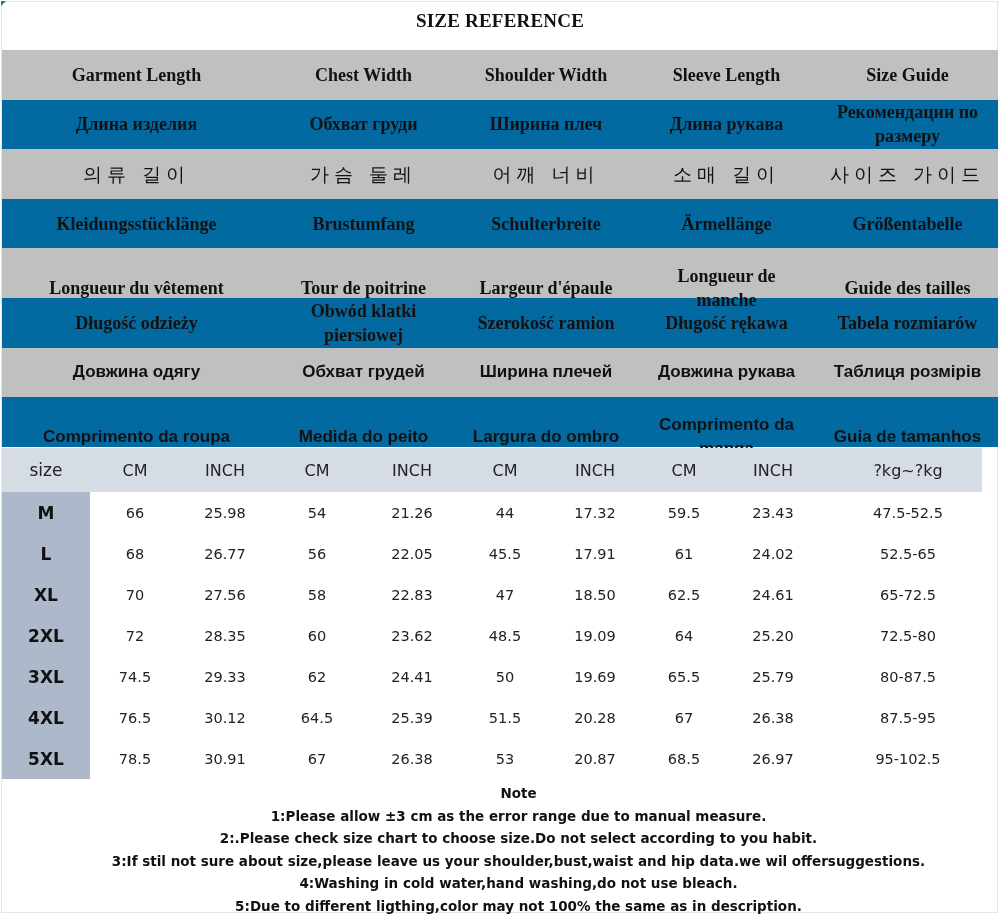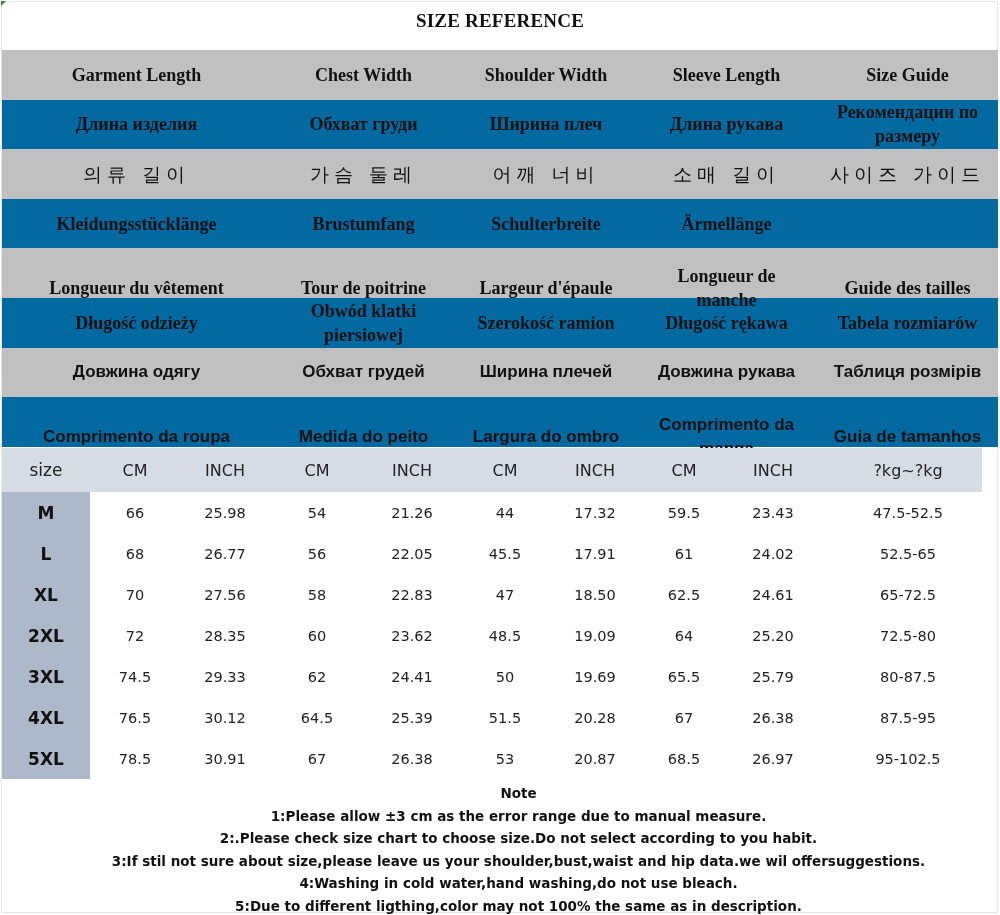--- a/index.html
+++ b/index.html
@@ -56,20 +56,21 @@
     <div class="lang-cell">가슴 둘레</div>
     <div class="lang-cell">어깨 너비</div>
     <div class="lang-cell">소매 길이</div>
     <div class="lang-cell">사이즈 가이드</div>
   </div>
   <div class="lang-row light serif">
     <div class="lang-cell">Kleidungsstücklänge</div>
     <div class="lang-cell">Brustumfang</div>
     <div class="lang-cell">Schulterbreite</div>
     <div class="lang-cell">Ärmellänge</div>
+    <div class="lang-cell">Größentabelle</div>
   </div>
   <div class="lang-row gray serif">
     <div class="lang-cell">Longueur du vêtement</div>
     <div class="lang-cell">Tour de poitrine</div>
     <div class="lang-cell">Largeur d'épaule</div>
     <div class="lang-cell" style="padding:16px 30px">Longueur de manche</div>
     <div class="lang-cell">Guide des tailles</div>
   </div>
   <div class="lang-row light serif">
     <div class="lang-cell">Długość odzieży</div>

